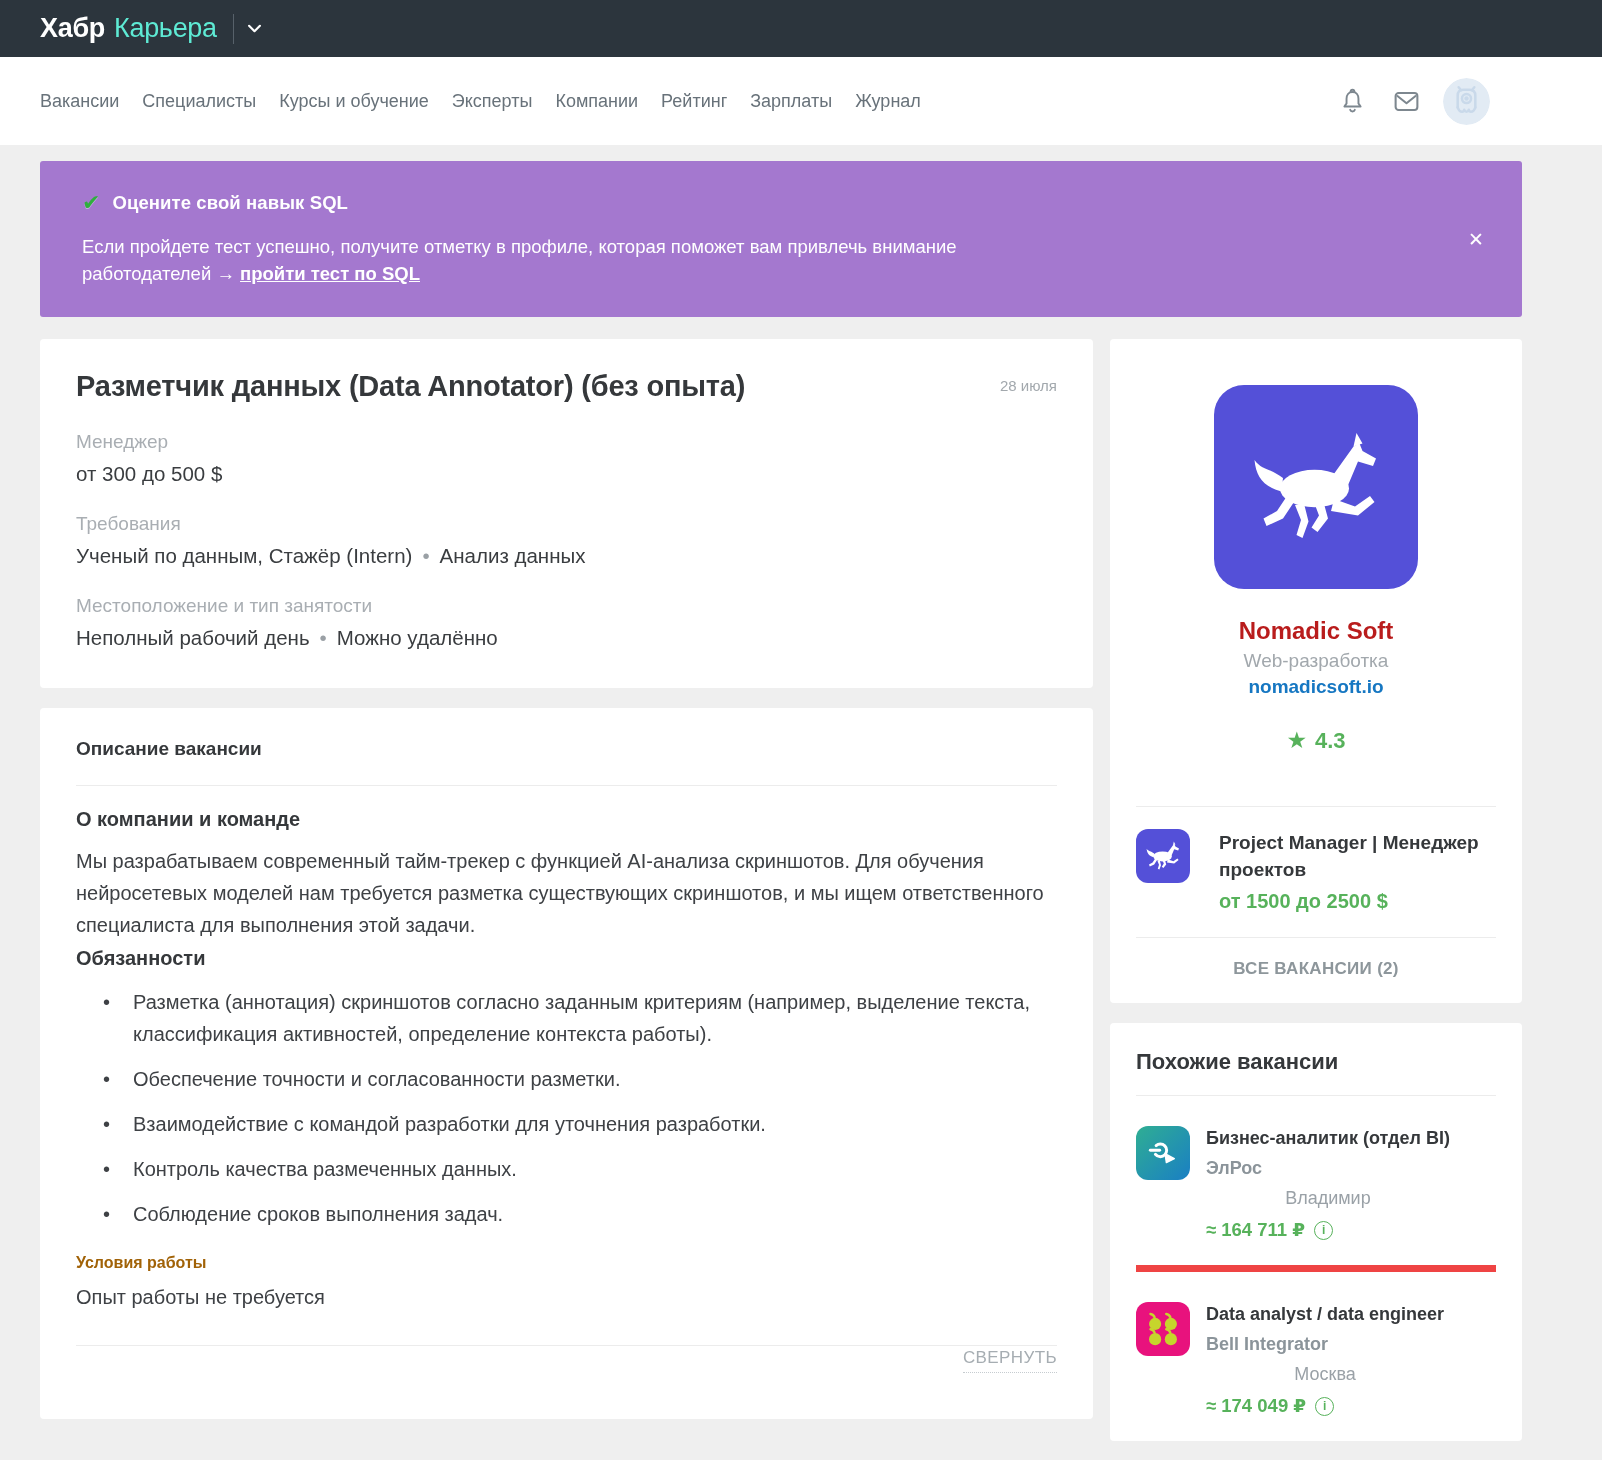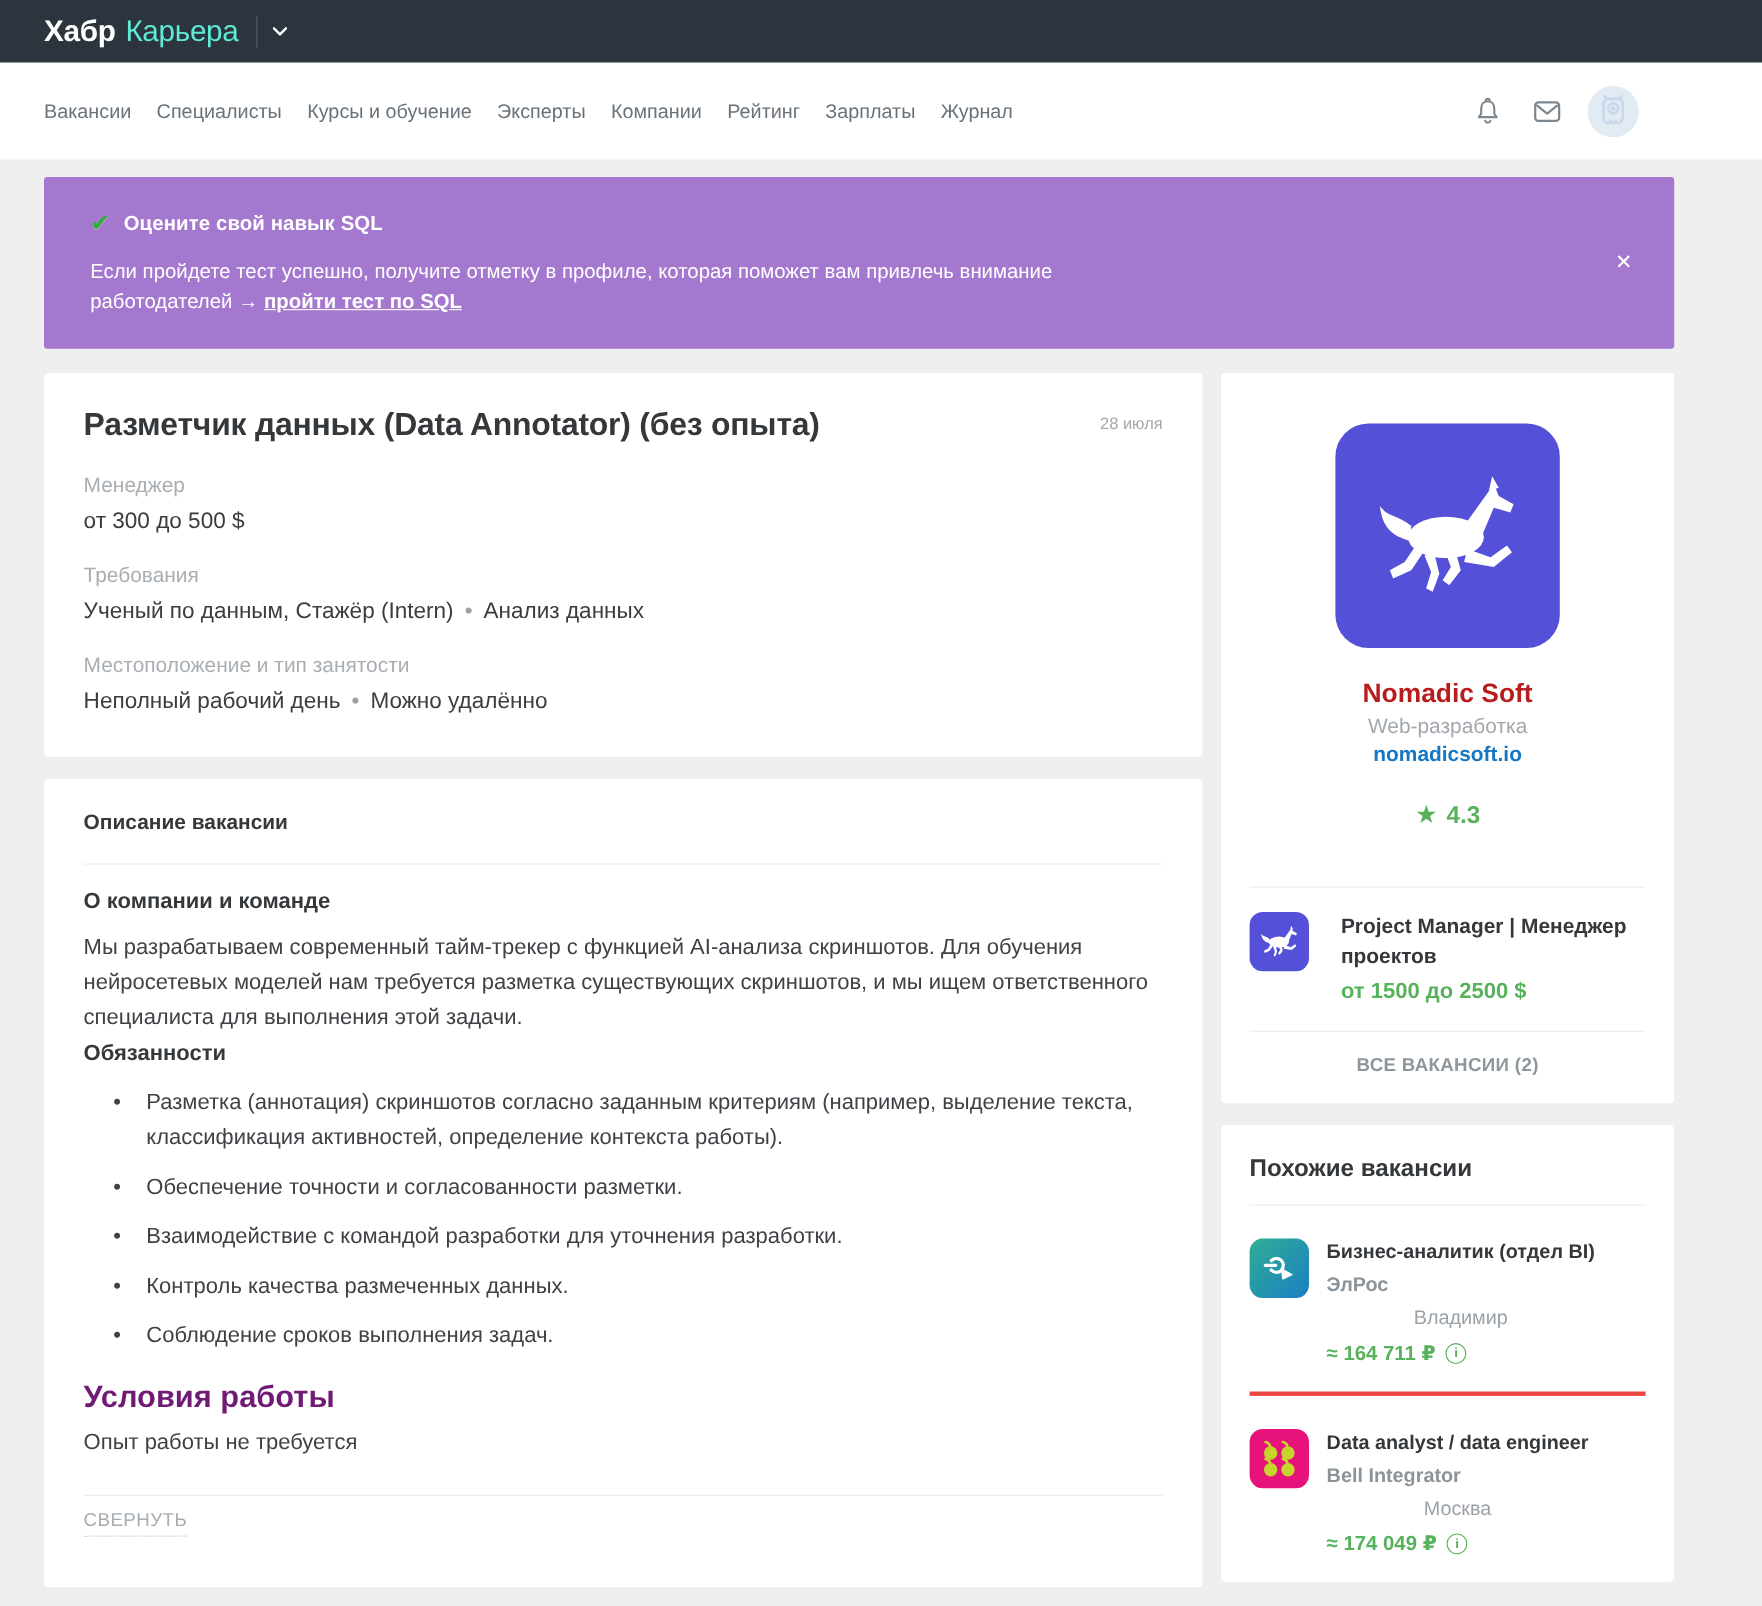--- a/index.html
+++ b/index.html
@@ -50,24 +50,24 @@
   
   .desc-card { margin-top:20px; padding:30px 36px 46px; }
   .desc-heading { font-size:19px; font-weight:700; color:#35383b; }
   .desc-hr { border:none; border-top:1px solid #ececec; margin-top:25px; }
   .sub-heading { font-size:20px; font-weight:700; color:#35383b; margin-top:22px; }
   .desc-p { font-size:20px; line-height:32px; color:#3e4145; margin-top:14px; }
   .duties-heading { font-size:20px; font-weight:700; color:#35383b; margin-top:6px; }
   .duties { list-style:none; margin-top:16px; }
   .duties li { position:relative; padding-left:57px; font-size:20px; line-height:32px; color:#3e4145; margin-bottom:13px; }
   .duties li::before { content:"•"; position:absolute; left:27px; top:0; color:#3e4145; }
-  .cond-heading { font-size:28px; font-weight:700; color:#701a75; margin-top:24px; }
+  .cond-heading { font-size:16px; font-weight:700; color:#a16207; margin-top:24px; }
   .cond-text { font-size:20px; color:#3e4145; margin-top:14px; }
   .collapse-hr { border:none; border-top:1px solid #ececec; margin-top:36px; }
-  .collapse-row { text-align:left; margin-top:12px; }
+  .collapse-row { text-align:right; margin-top:2px; }
   .collapse-btn { display:inline-block; font-size:17px; color:#a6adb2; letter-spacing:.4px; border-bottom:1px dotted #c6ccd0; padding-bottom:4px; cursor:pointer; }
 
   
   .company-card { padding:46px 26px 0; }
   .company-logo { width:204px; height:204px; border-radius:30px; background:#5450d8; margin:0 auto; display:flex; align-items:center; justify-content:center; }
   .company-name { text-align:center; font-size:24px; font-weight:800; color:#b91c1c; margin-top:28px; }
   .company-cat { text-align:center; font-size:19px; color:#a2a8ad; margin-top:5px; }
   .company-site { display:block; text-align:center; font-size:19px; font-weight:700; color:#1677c2; text-decoration:none; margin-top:4px; cursor:pointer; }
   .rating-row { display:flex; align-items:center; justify-content:center; margin-top:29px; }
   .star-glyph { color:#57b25b; font-size:23px; margin-right:8px; }
@@ -78,21 +78,21 @@
   .vac-info { margin-left:16px; }
   .vac-title { font-size:19px; font-weight:700; color:#35383b; line-height:27px; }
   .vac-salary { font-size:20px; font-weight:700; color:#57b25b; margin-top:7px; }
   .vac-divider { border:none; border-top:1px solid #ececec; }
   .all-vac { display:block; text-align:center; font-size:17px; font-weight:600; color:#8d969b; letter-spacing:.3px; padding:21px 0 24px; text-decoration:none; cursor:pointer; }
 
   
   .similar-card { margin-top:20px; padding:26px 26px 0; }
   .similar-heading { font-size:22px; font-weight:800; color:#35383b; }
   .similar-hr { border:none; border-top:1px solid #ececec; margin-top:20px; }
-  .sim-item { display:flex; padding:30px 0 24px; border-bottom:4px solid #ef4444; cursor:pointer; }
+  .sim-item { display:flex; padding:30px 0 24px; border-bottom:7px solid #ef4444; cursor:pointer; }
   .sim-item:last-child { border-bottom:none; }
   .sim-logo { flex:0 0 54px; width:54px; height:54px; border-radius:12px; display:flex; align-items:center; justify-content:center; }
   .sim-logo.elros { background:linear-gradient(135deg,#2fae93 0%,#1a7fc4 100%); }
   .sim-logo.bell { background:#e8127d; }
   .sim-info { margin-left:16px; }
   .sim-title { font-size:18px; font-weight:700; color:#35383b; line-height:24px; }
   .sim-company { font-size:18px; font-weight:600; color:#8b949a; margin-top:8px; }
   .sim-city { font-size:18px; color:#9aa1a7; margin-top:9px;text-align:center; }
   .sim-salary-row { display:flex; align-items:center; margin-top:10px; }
   .sim-salary { font-size:18.5px; font-weight:700; color:#57b25b; }

